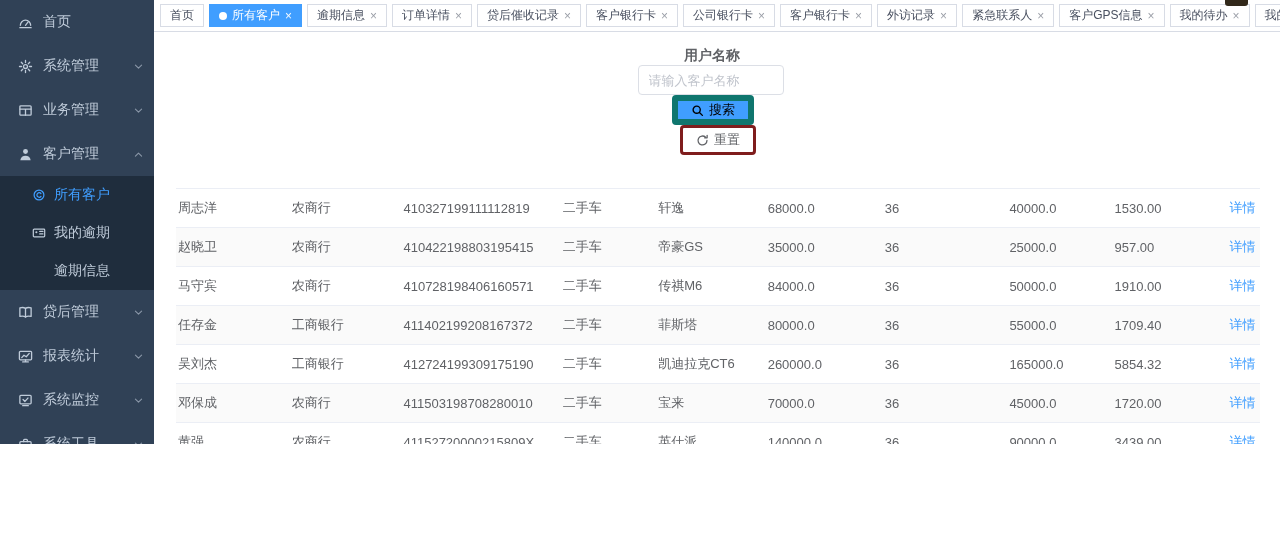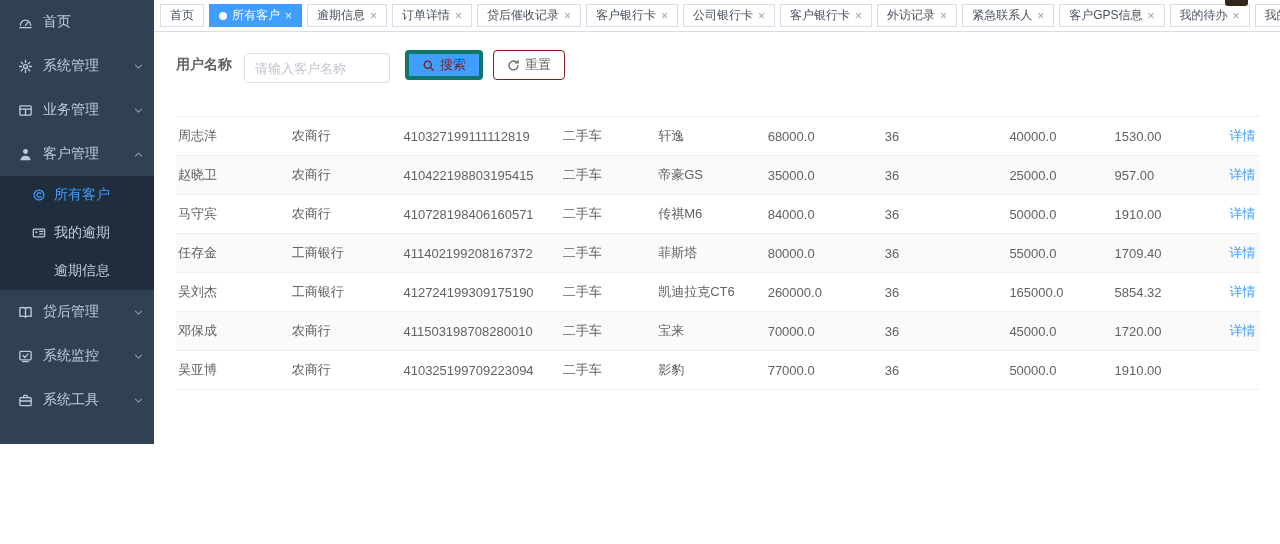--- a/index.html
+++ b/index.html
@@ -21,27 +21,27 @@
   .main { flex:1; display:flex; flex-direction:column; overflow:hidden; position:relative; background:#fff; }
   .tabbar { height:32px; flex-shrink:0; background:#fff; border-bottom:1px solid #d8dce5; box-shadow:0 1px 3px rgba(0,21,41,.08); display:flex; align-items:center; padding:0 6px; gap:5px; overflow:hidden; white-space:nowrap; }
   .tab { height:23px; border:1px solid #d8dce5; background:#fff; color:#495060; font-size:12px; padding:0 9px; display:inline-flex; align-items:center; gap:5px; flex-shrink:0; cursor:pointer; }
   .tab.active { background:#409eff; border-color:#409eff; color:#fff; }
   .tab .dot { width:8px; height:8px; border-radius:50%; background:#fff; display:inline-block; }
   .tab .close { font-size:12px; line-height:1; opacity:.55; cursor:pointer; }
   .tab.active .close { opacity:.95; }
   .avatar-frag { position:absolute; top:0; right:32px; width:23px; height:6px; background:#32281a; border-radius:0 0 3px 3px; }
 
   .content { flex:1; padding:15px 20px 0 22px; overflow:hidden; background:#fff; }
-  .search-row { display:flex; align-items:center; margin-bottom:13px; }
+  .search-row { display:flex; align-items:center; margin-bottom:13px;flex-direction:column; }
   .search-label { font-size:14px; font-weight:700; color:#606266; margin-right:12px; }
-  .search-input { width:146px; height:30px; border:1px solid #dcdfe6; border-radius:4px; padding:0 10px; font-size:13px; color:#606266; outline:none; margin-right:15px;margin-top:6px; }
+  .search-input { width:146px; height:30px; border:1px solid #dcdfe6; border-radius:4px; padding:0 10px; font-size:13px; color:#606266; outline:none; margin-right:15px; }
   .search-input::placeholder { color:#c0c4cc; }
   .btn { height:30px; border-radius:4px; font-size:13px; padding:0 13px; display:inline-flex; align-items:center; gap:5px; cursor:pointer; }
-  .btn-primary { background:#409eff; border:4px solid #0f766e; color:#7f1d1d; margin-right:10px; }
-  .btn-plain { background:#fff; border:1px solid #7f1d1d; color:#606266; }
+  .btn-primary { background:#409eff; border:6px solid #0f766e; color:#000000; margin-right:10px; }
+  .btn-plain { background:#fff; border:3px solid #7f1d1d; color:#606266; }
 
   table { width:100%; border-collapse:collapse; table-layout:fixed; }
   th { text-align:left; font-size:13px; font-weight:700; color:#515a6e; padding:10px 2px; border-bottom:1px solid #ebeef5; white-space:nowrap; overflow:hidden; }
   th:last-child { text-align:right; }
   td { font-size:13px; color:#606266; padding:10px 2px; border-bottom:1px solid #ebeef5; white-space:nowrap; overflow:hidden; }
   tbody tr:nth-child(even) td { background:#fafafa; }
   td.op { text-align:left; }
   .link { color:#409eff; text-decoration:none; cursor:pointer; }
 </style>
 </head>
@@ -138,20 +138,35 @@
         <span>贷后管理</span>
         <span class="chev">
           <svg width="11" height="11" viewBox="0 0 16 16">
             <path d="M3.5 6l4.5 4.5L12.5 6" fill="none" stroke="currentColor" stroke-width="1.6" stroke-linecap="round" stroke-linejoin="round"></path>
           </svg>
         </span>
       </div>
       <div class="side-item">
         <span class="icon">
           <svg width="15" height="15" viewBox="0 0 16 16">
+            <rect x="1.5" y="2.5" width="13" height="9" rx="1" fill="none" stroke="currentColor" stroke-width="1.4" stroke-linecap="round" stroke-linejoin="round"></rect>
+            <path d="M4 9.2l2.4-2.5L8.8 8.3l3.2-3.6" fill="none" stroke="currentColor" stroke-width="1.4" stroke-linecap="round" stroke-linejoin="round"></path>
+            <path d="M8 11.5v2.2M5 13.8h6" fill="none" stroke="currentColor" stroke-width="1.4" stroke-linecap="round" stroke-linejoin="round"></path>
+          </svg>
+        </span>
+        <span>报表统计</span>
+        <span class="chev">
+          <svg width="11" height="11" viewBox="0 0 16 16">
+            <path d="M3.5 6l4.5 4.5L12.5 6" fill="none" stroke="currentColor" stroke-width="1.6" stroke-linecap="round" stroke-linejoin="round"></path>
+          </svg>
+        </span>
+      </div>
+      <div class="side-item">
+        <span class="icon">
+          <svg width="15" height="15" viewBox="0 0 16 16">
             <rect x="2" y="2.5" width="12" height="9" rx="1" fill="none" stroke="currentColor" stroke-width="1.4" stroke-linecap="round" stroke-linejoin="round"></rect>
             <path d="M5.4 7l2 2 3.2-3.6" fill="none" stroke="currentColor" stroke-width="1.4" stroke-linecap="round" stroke-linejoin="round"></path>
             <path d="M5 13.5h6" fill="none" stroke="currentColor" stroke-width="1.4" stroke-linecap="round" stroke-linejoin="round"></path>
           </svg>
         </span>
         <span>系统监控</span>
         <span class="chev">
           <svg width="11" height="11" viewBox="0 0 16 16">
             <path d="M3.5 6l4.5 4.5L12.5 6" fill="none" stroke="currentColor" stroke-width="1.6" stroke-linecap="round" stroke-linejoin="round"></path>
           </svg>
@@ -361,20 +376,32 @@
               <td>411503198708280010</td>
               <td>二手车</td>
               <td>宝来</td>
               <td>70000.0</td>
               <td>36</td>
               <td>45000.0</td>
               <td>1720.00</td>
               <td class="op"><a class="link">详情</a></td>
             </tr>
             <tr>
+              <td>黄强</td>
+              <td>农商行</td>
+              <td>41152720000215809X</td>
+              <td>二手车</td>
+              <td>英仕派</td>
+              <td>140000.0</td>
+              <td>36</td>
+              <td>90000.0</td>
+              <td>3439.00</td>
+              <td class="op"><a class="link">详情</a></td>
+            </tr>
+            <tr>
               <td>吴亚博</td>
               <td>农商行</td>
               <td>410325199709223094</td>
               <td>二手车</td>
               <td>影豹</td>
               <td>77000.0</td>
               <td>36</td>
               <td>50000.0</td>
               <td>1910.00</td>
               <td class="op"></td>

